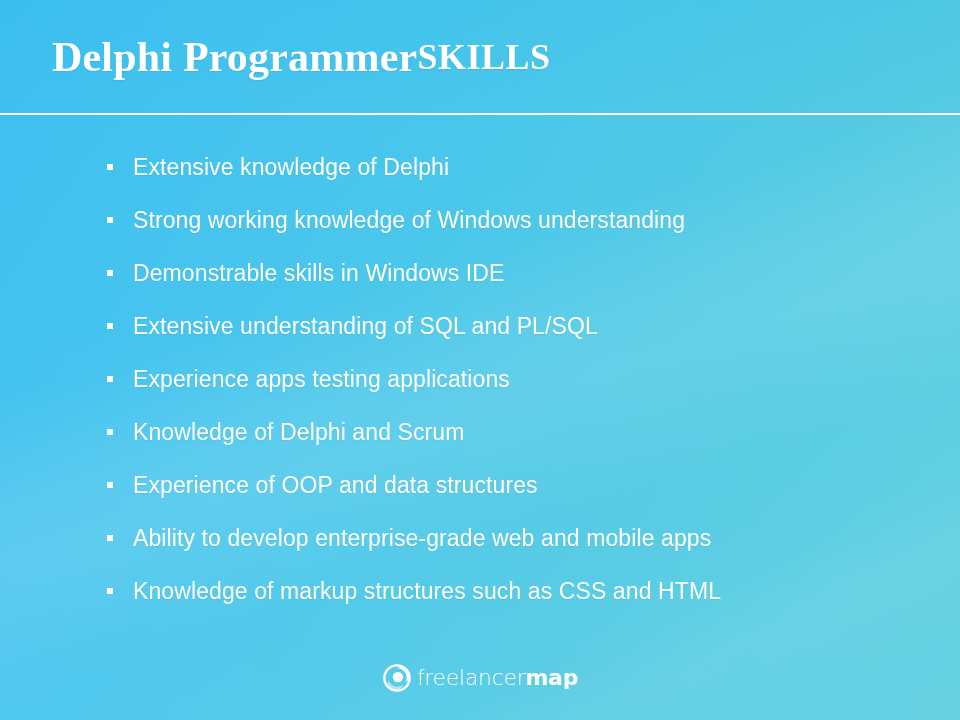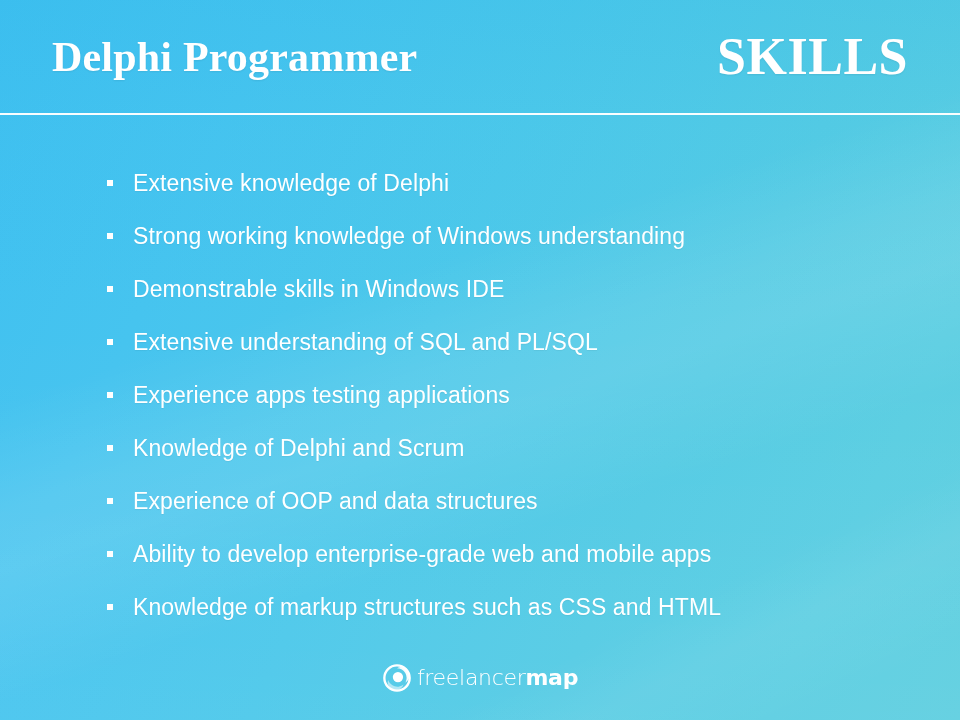--- a/index.html
+++ b/index.html
@@ -82,60 +82,60 @@
 
   
   #header {
     position: absolute;
     left: 0;
     top: 0;
     width: 960px;
     height: 114px;
     display: flex;
     align-items: center;
-    justify-content: space-between;
+    justify-content: flex-start;
     padding: 0 52px;
     box-sizing: border-box;
   }
 
   .hdr-text {
     font-family: "Liberation Serif", "DejaVu Serif", serif;
     font-weight: bold;
     color: #ffffff;
     font-size: 42px;
     line-height: 1;
     letter-spacing: 0.2px;
     white-space: nowrap;
     text-shadow: 0 1px 2px rgba(0,0,0,0.07);
   }
 
   #job-title {
     font-size: 42px;
   }
 
   #section-title {
-    font-size: 52px;
+    font-size: 36px;
     letter-spacing: 0.5px;
   }
 
   #header-rule {
     position: absolute;
     left: 0;
     top: 113px;
     width: 960px;
     height: 2px;
     background: #ffffff;
     opacity: 0.97;
   }
 
   
   #skills-list {
     position: absolute;
     left: 0;
-    top: 168px;
+    top: 152px;
     width: 960px;
     margin: 0;
     padding: 0;
     list-style: none;
   }
 
   .skill-item {
     display: flex;
     align-items: baseline;
     height: 53px;

